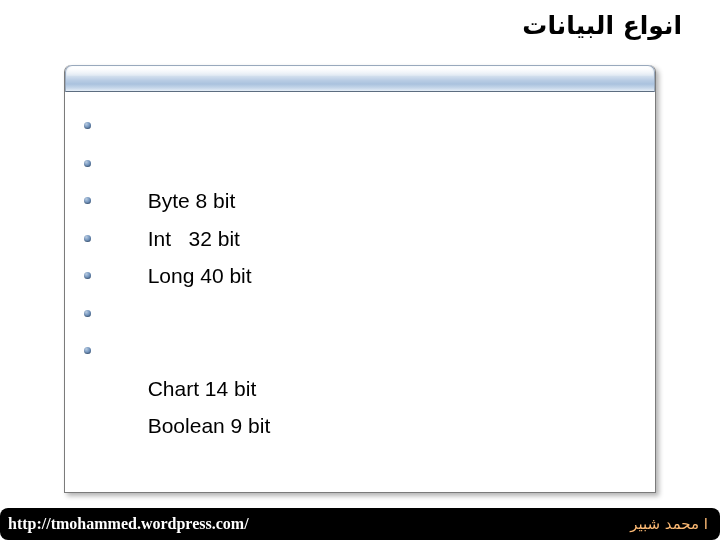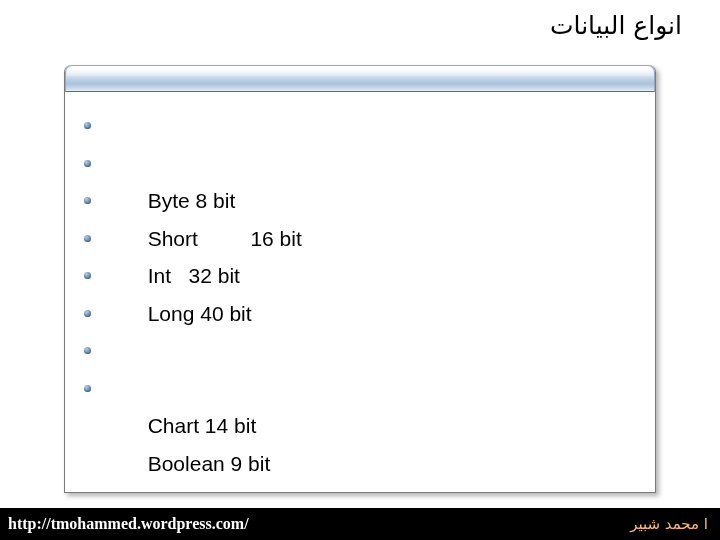--- a/index.html
+++ b/index.html
@@ -19,21 +19,21 @@
   .slide-title {
     position: absolute;
     top: 10px;
     right: 38px;
     width: 400px;
     text-align: right;
     direction: rtl;
     font-size: 25px;
     line-height: 32px;
     color: #000000;
-    font-weight: 400;
+    font-weight: 700;
     font-family: "DejaVu Sans", "Liberation Sans", sans-serif;
     white-space: nowrap;
   }
 
   
   .content-panel {
     position: absolute;
     left: 64px;
     top: 65px;
     width: 592px;
@@ -117,20 +117,21 @@
 
   
   .footer-bar {
     position: absolute;
     left: 0;
     right: 0;
     bottom: 0;
     height: 32px;
     background: #000000;
     color: #ffffff;
+    border-radius: 8px;
   }
   .footer-url {
     position: absolute;
     left: 8px;
     top: 0;
     height: 32px;
     line-height: 32px;
     font-size: 16px;
     font-weight: bold;
     color: #ffffff;
@@ -162,24 +163,20 @@
   </div>
 
   <div class="panel-body">
     <ul class="bullet-list">
 
       <li class="bullet-item">
         <span class="bullet-marker"></span>
         <span class="bullet-text">Byte 8 bit</span>
       </li>
 
-      <li class="bullet-item">
-        <span class="bullet-marker"></span>
-        <span class="bullet-text">Short         16 bit</span>
-      </li>
 
       <li class="bullet-item">
         <span class="bullet-marker"></span>
         <span class="bullet-text">Int   32 bit</span>
       </li>
 
       <li class="bullet-item">
         <span class="bullet-marker"></span>
         <span class="bullet-text">Long 40 bit</span>
       </li>

